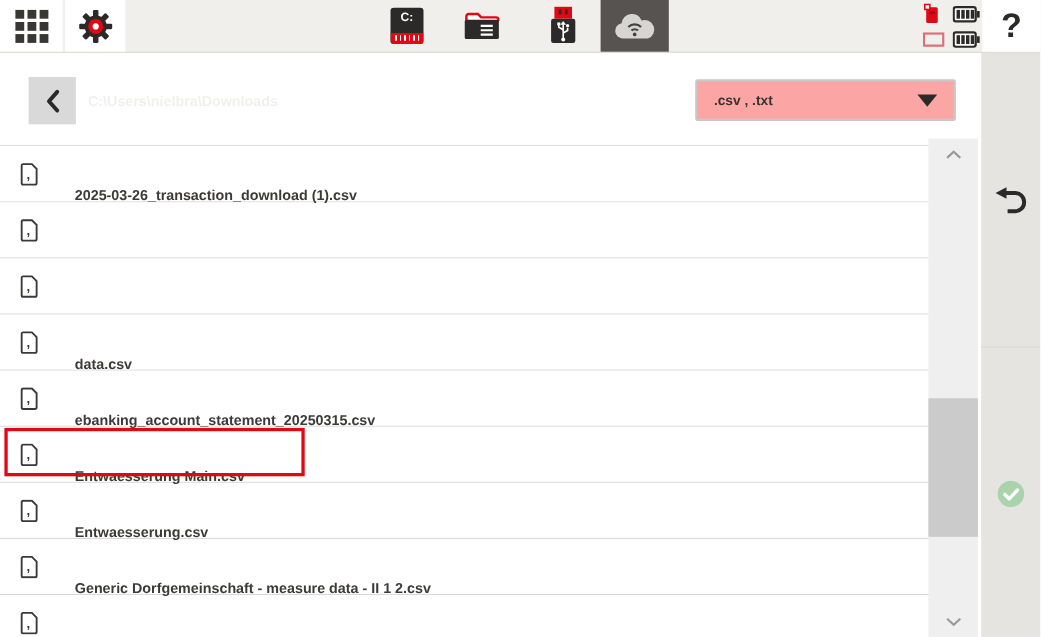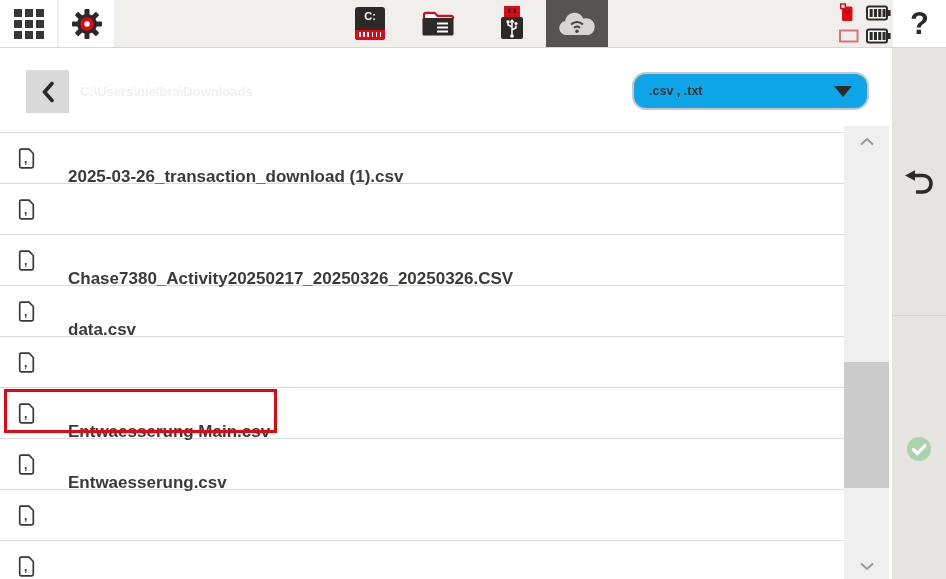--- a/index.html
+++ b/index.html
@@ -30,32 +30,32 @@
   .help-q { font-size:31px; font-weight:bold; color:#2b2a28; line-height:1; }
   .battery-block { position:absolute; left:839px; top:3px; width:52px; height:42px;
                    display:flex; flex-direction:column; justify-content:space-between; }
   .battery-row { display:flex; align-items:center; justify-content:space-between; height:19px; }
 
   
   .back-btn { position:absolute; left:26px; top:70px; width:43px; height:43px; background:#d9d9d9;
               display:flex; align-items:center; justify-content:center; cursor:pointer; }
   .path-text { position:absolute; left:80px; top:84px; font-size:13px; font-weight:bold; color:#f1f0ee; }
   .filter-dd { position:absolute; left:632px; top:72px; width:237px; height:38px;
-               border:2px solid #c9c8c6; border-radius:14px; background:#0ea5e9;
+               border:2px solid #c9c8c6; border-radius:2px; background:#fca5a5;
                display:flex; align-items:center; justify-content:space-between;
                padding:0 15px; cursor:pointer; }
   .filter-val { font-size:12.5px; font-weight:bold; color:#353432; }
   .caret-down { width:0; height:0; border-left:9px solid transparent; border-right:9px solid transparent;
                 border-top:11px solid #2b2a28; }
 
   
   .file-list { position:absolute; left:0; top:132px; width:845px; border-top:1px solid #dadada; }
   .file-row { height:51px; display:flex; align-items:center; border-bottom:1px solid #dadada;
               padding-left:18px; cursor:pointer; background:#fff; }
-  .file-row .name { margin-left:33px; font-size:17px; font-weight:bold; color:#3b3a38;margin-top:38px; }
+  .file-row .name { margin-left:33px; font-size:13px; font-weight:bold; color:#3b3a38;margin-top:38px; }
   .selection-highlight { position:absolute; left:4px; top:389px; width:273px; height:44px;
               border:3px solid #e30613; pointer-events:none; }
 
   
   .scrollbar { position:absolute; left:844px; top:126px; width:45px; height:453px; background:#efefef; }
   .scroll-up { position:absolute; left:0; top:6px; width:45px; text-align:center; cursor:pointer; }
   .scroll-down { position:absolute; left:0; bottom:4px; width:45px; text-align:center; cursor:pointer; }
   .scroll-thumb { position:absolute; left:0; top:236px; width:45px; height:126px; background:#cbcbcb; cursor:pointer; }
 
   
@@ -217,54 +217,55 @@
       <svg width="17" height="21" viewBox="0 0 17 21">
           <path d="M3 1.2 H11 L15.3 5.5 V18.3 q0 1.5 -1.5 1.5 H3.2 q-1.5 0 -1.5 -1.5 V2.7 q0 -1.5 1.3 -1.5 Z" fill="#fff" stroke="#3a3937" stroke-width="1.7"></path>
           <text x="6" y="14.5" font-size="12" font-weight="bold" fill="#3a3937">,</text>
         </svg>
     </div>
     <div class="file-row">
       <svg width="17" height="21" viewBox="0 0 17 21">
           <path d="M3 1.2 H11 L15.3 5.5 V18.3 q0 1.5 -1.5 1.5 H3.2 q-1.5 0 -1.5 -1.5 V2.7 q0 -1.5 1.3 -1.5 Z" fill="#fff" stroke="#3a3937" stroke-width="1.7"></path>
           <text x="6" y="14.5" font-size="12" font-weight="bold" fill="#3a3937">,</text>
         </svg>
-      <span class="name">Chase7380_Activity20250217_20250326_20250326.CSV</span>
     </div>
     <div class="file-row">
       <svg width="17" height="21" viewBox="0 0 17 21">
           <path d="M3 1.2 H11 L15.3 5.5 V18.3 q0 1.5 -1.5 1.5 H3.2 q-1.5 0 -1.5 -1.5 V2.7 q0 -1.5 1.3 -1.5 Z" fill="#fff" stroke="#3a3937" stroke-width="1.7"></path>
           <text x="6" y="14.5" font-size="12" font-weight="bold" fill="#3a3937">,</text>
         </svg>
       <span class="name">data.csv</span>
     </div>
     <div class="file-row">
       <svg width="17" height="21" viewBox="0 0 17 21">
           <path d="M3 1.2 H11 L15.3 5.5 V18.3 q0 1.5 -1.5 1.5 H3.2 q-1.5 0 -1.5 -1.5 V2.7 q0 -1.5 1.3 -1.5 Z" fill="#fff" stroke="#3a3937" stroke-width="1.7"></path>
           <text x="6" y="14.5" font-size="12" font-weight="bold" fill="#3a3937">,</text>
         </svg>
+      <span class="name">ebanking_account_statement_20250315.csv</span>
     </div>
     <div class="file-row">
       <svg width="17" height="21" viewBox="0 0 17 21">
           <path d="M3 1.2 H11 L15.3 5.5 V18.3 q0 1.5 -1.5 1.5 H3.2 q-1.5 0 -1.5 -1.5 V2.7 q0 -1.5 1.3 -1.5 Z" fill="#fff" stroke="#3a3937" stroke-width="1.7"></path>
           <text x="6" y="14.5" font-size="12" font-weight="bold" fill="#3a3937">,</text>
         </svg>
       <span class="name">Entwaesserung Main.csv</span>
     </div>
     <div class="file-row">
       <svg width="17" height="21" viewBox="0 0 17 21">
           <path d="M3 1.2 H11 L15.3 5.5 V18.3 q0 1.5 -1.5 1.5 H3.2 q-1.5 0 -1.5 -1.5 V2.7 q0 -1.5 1.3 -1.5 Z" fill="#fff" stroke="#3a3937" stroke-width="1.7"></path>
           <text x="6" y="14.5" font-size="12" font-weight="bold" fill="#3a3937">,</text>
         </svg>
       <span class="name">Entwaesserung.csv</span>
     </div>
     <div class="file-row">
       <svg width="17" height="21" viewBox="0 0 17 21">
           <path d="M3 1.2 H11 L15.3 5.5 V18.3 q0 1.5 -1.5 1.5 H3.2 q-1.5 0 -1.5 -1.5 V2.7 q0 -1.5 1.3 -1.5 Z" fill="#fff" stroke="#3a3937" stroke-width="1.7"></path>
           <text x="6" y="14.5" font-size="12" font-weight="bold" fill="#3a3937">,</text>
         </svg>
+      <span class="name">Generic Dorfgemeinschaft - measure data - II 1 2.csv</span>
     </div>
     <div class="file-row">
       <svg width="17" height="21" viewBox="0 0 17 21">
           <path d="M3 1.2 H11 L15.3 5.5 V18.3 q0 1.5 -1.5 1.5 H3.2 q-1.5 0 -1.5 -1.5 V2.7 q0 -1.5 1.3 -1.5 Z" fill="#fff" stroke="#3a3937" stroke-width="1.7"></path>
           <text x="6" y="14.5" font-size="12" font-weight="bold" fill="#3a3937">,</text>
         </svg>
     </div>
   </div>
   <div class="selection-highlight"></div>
 

